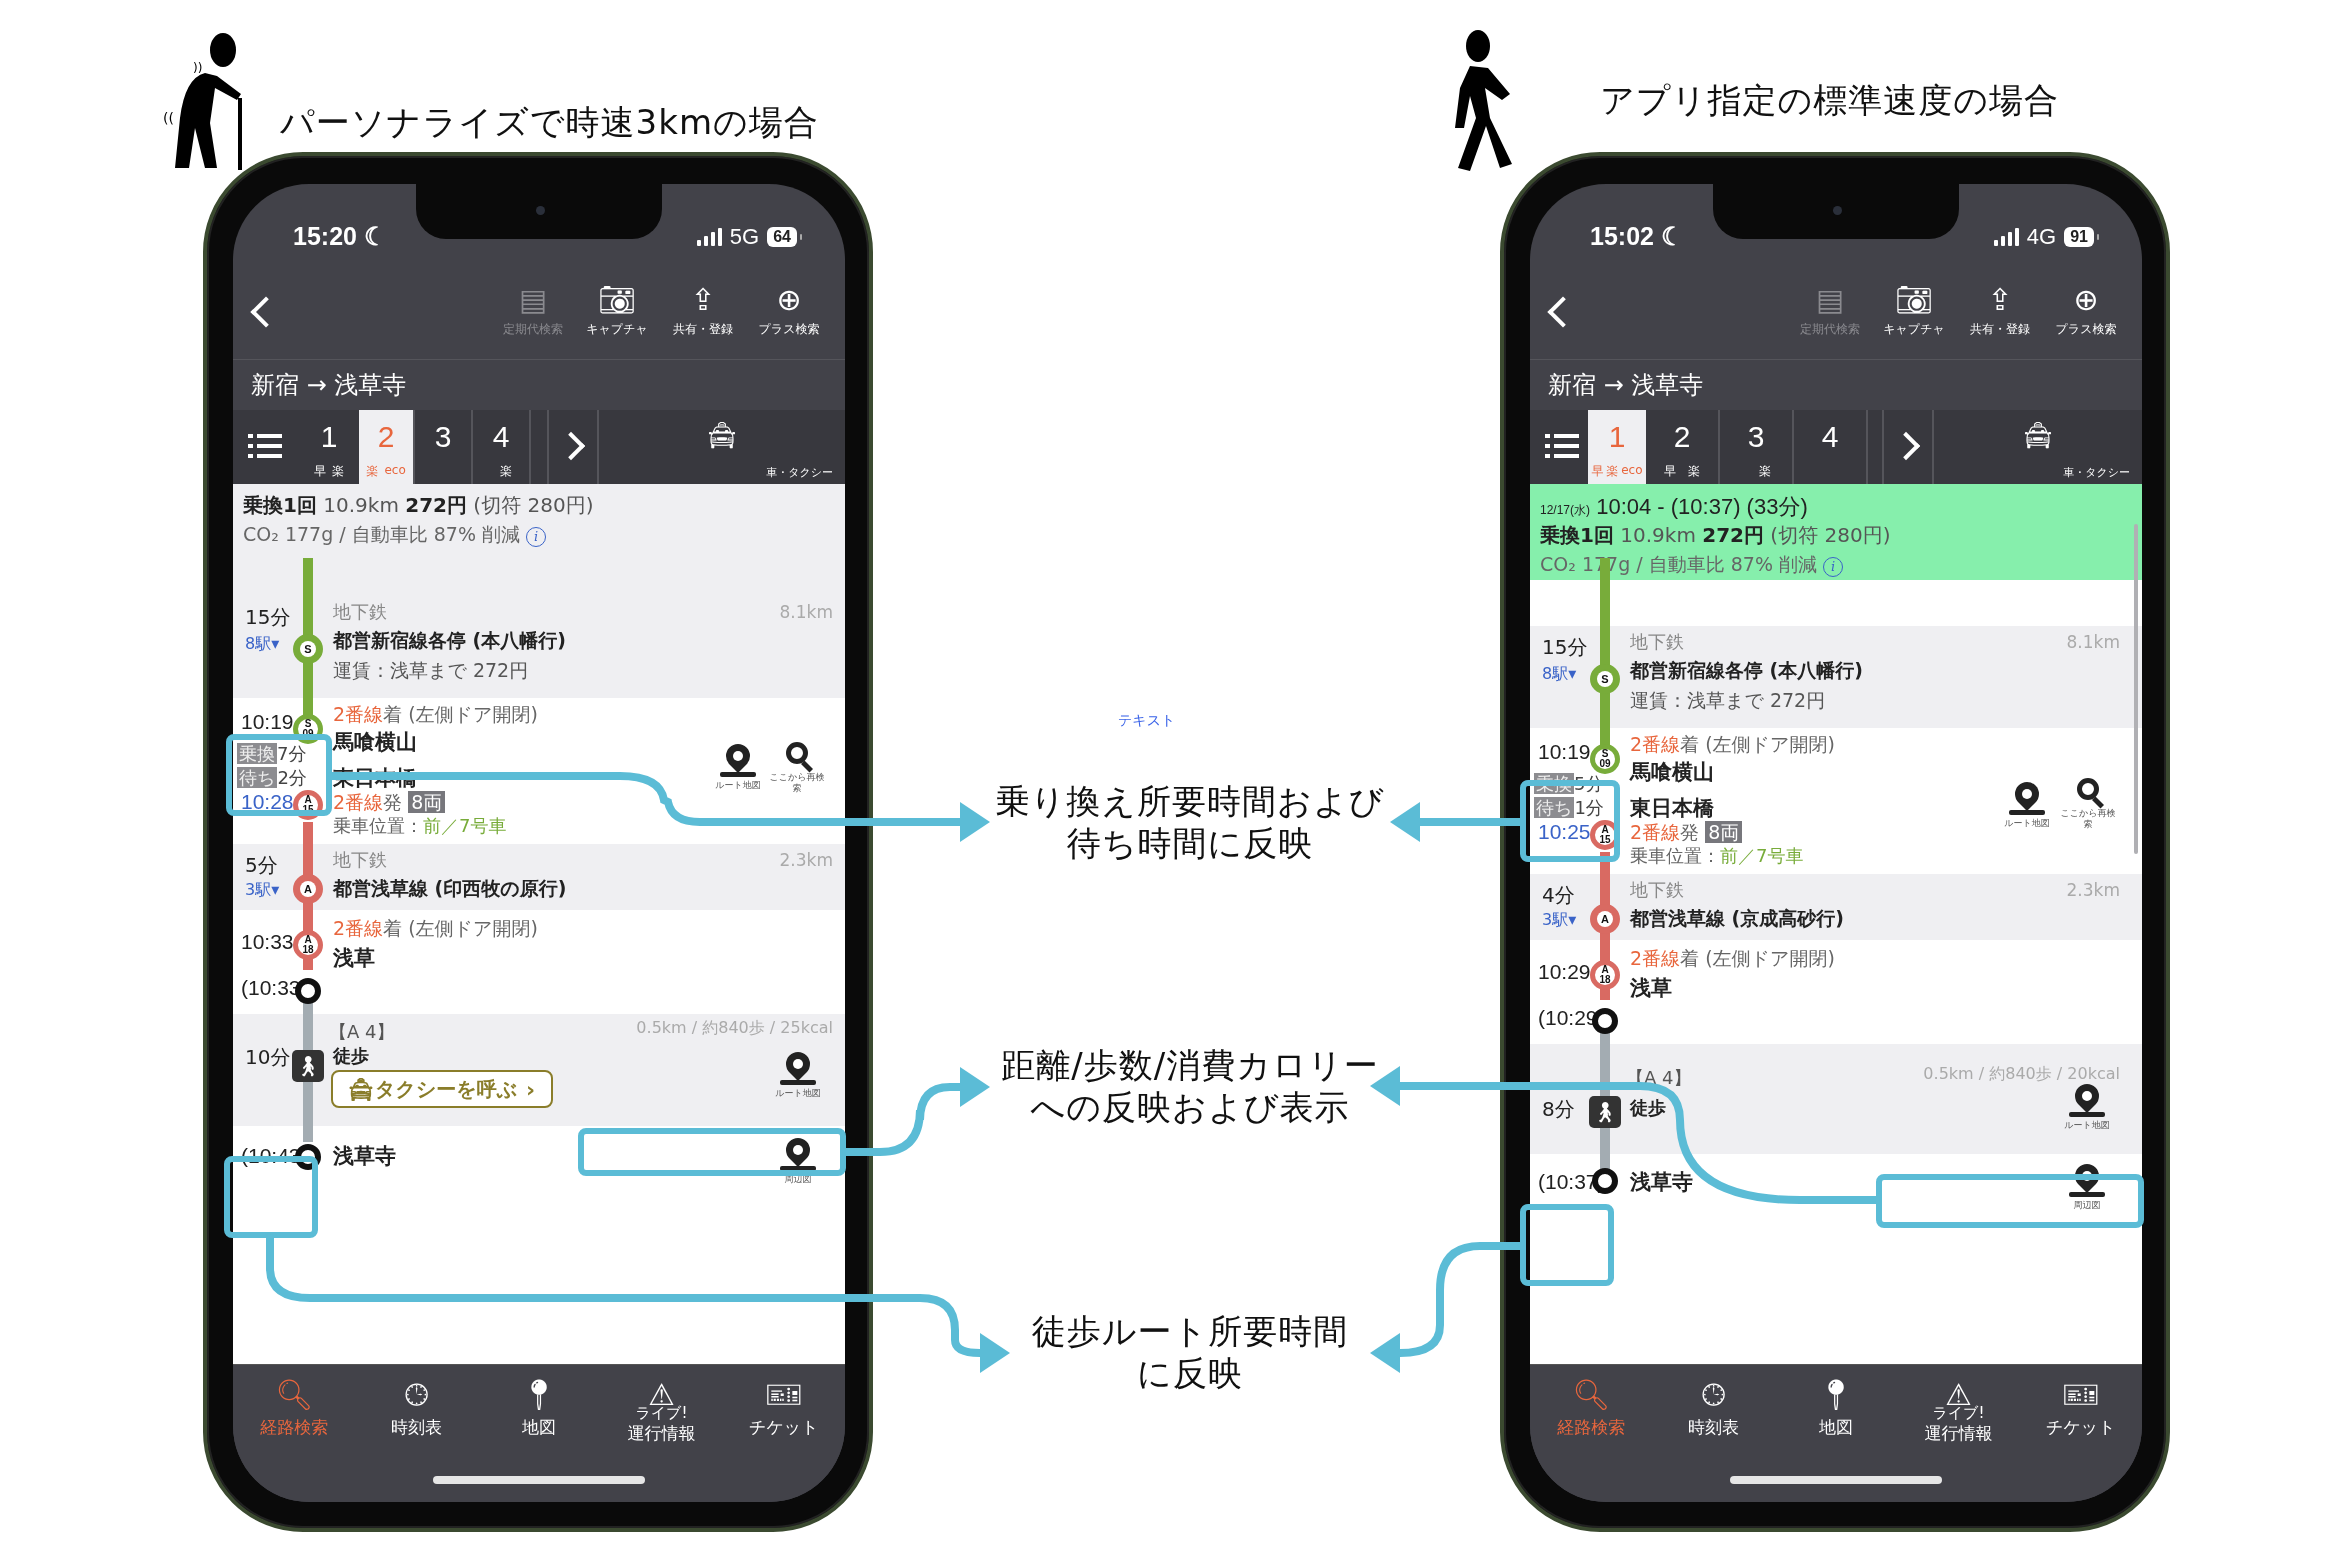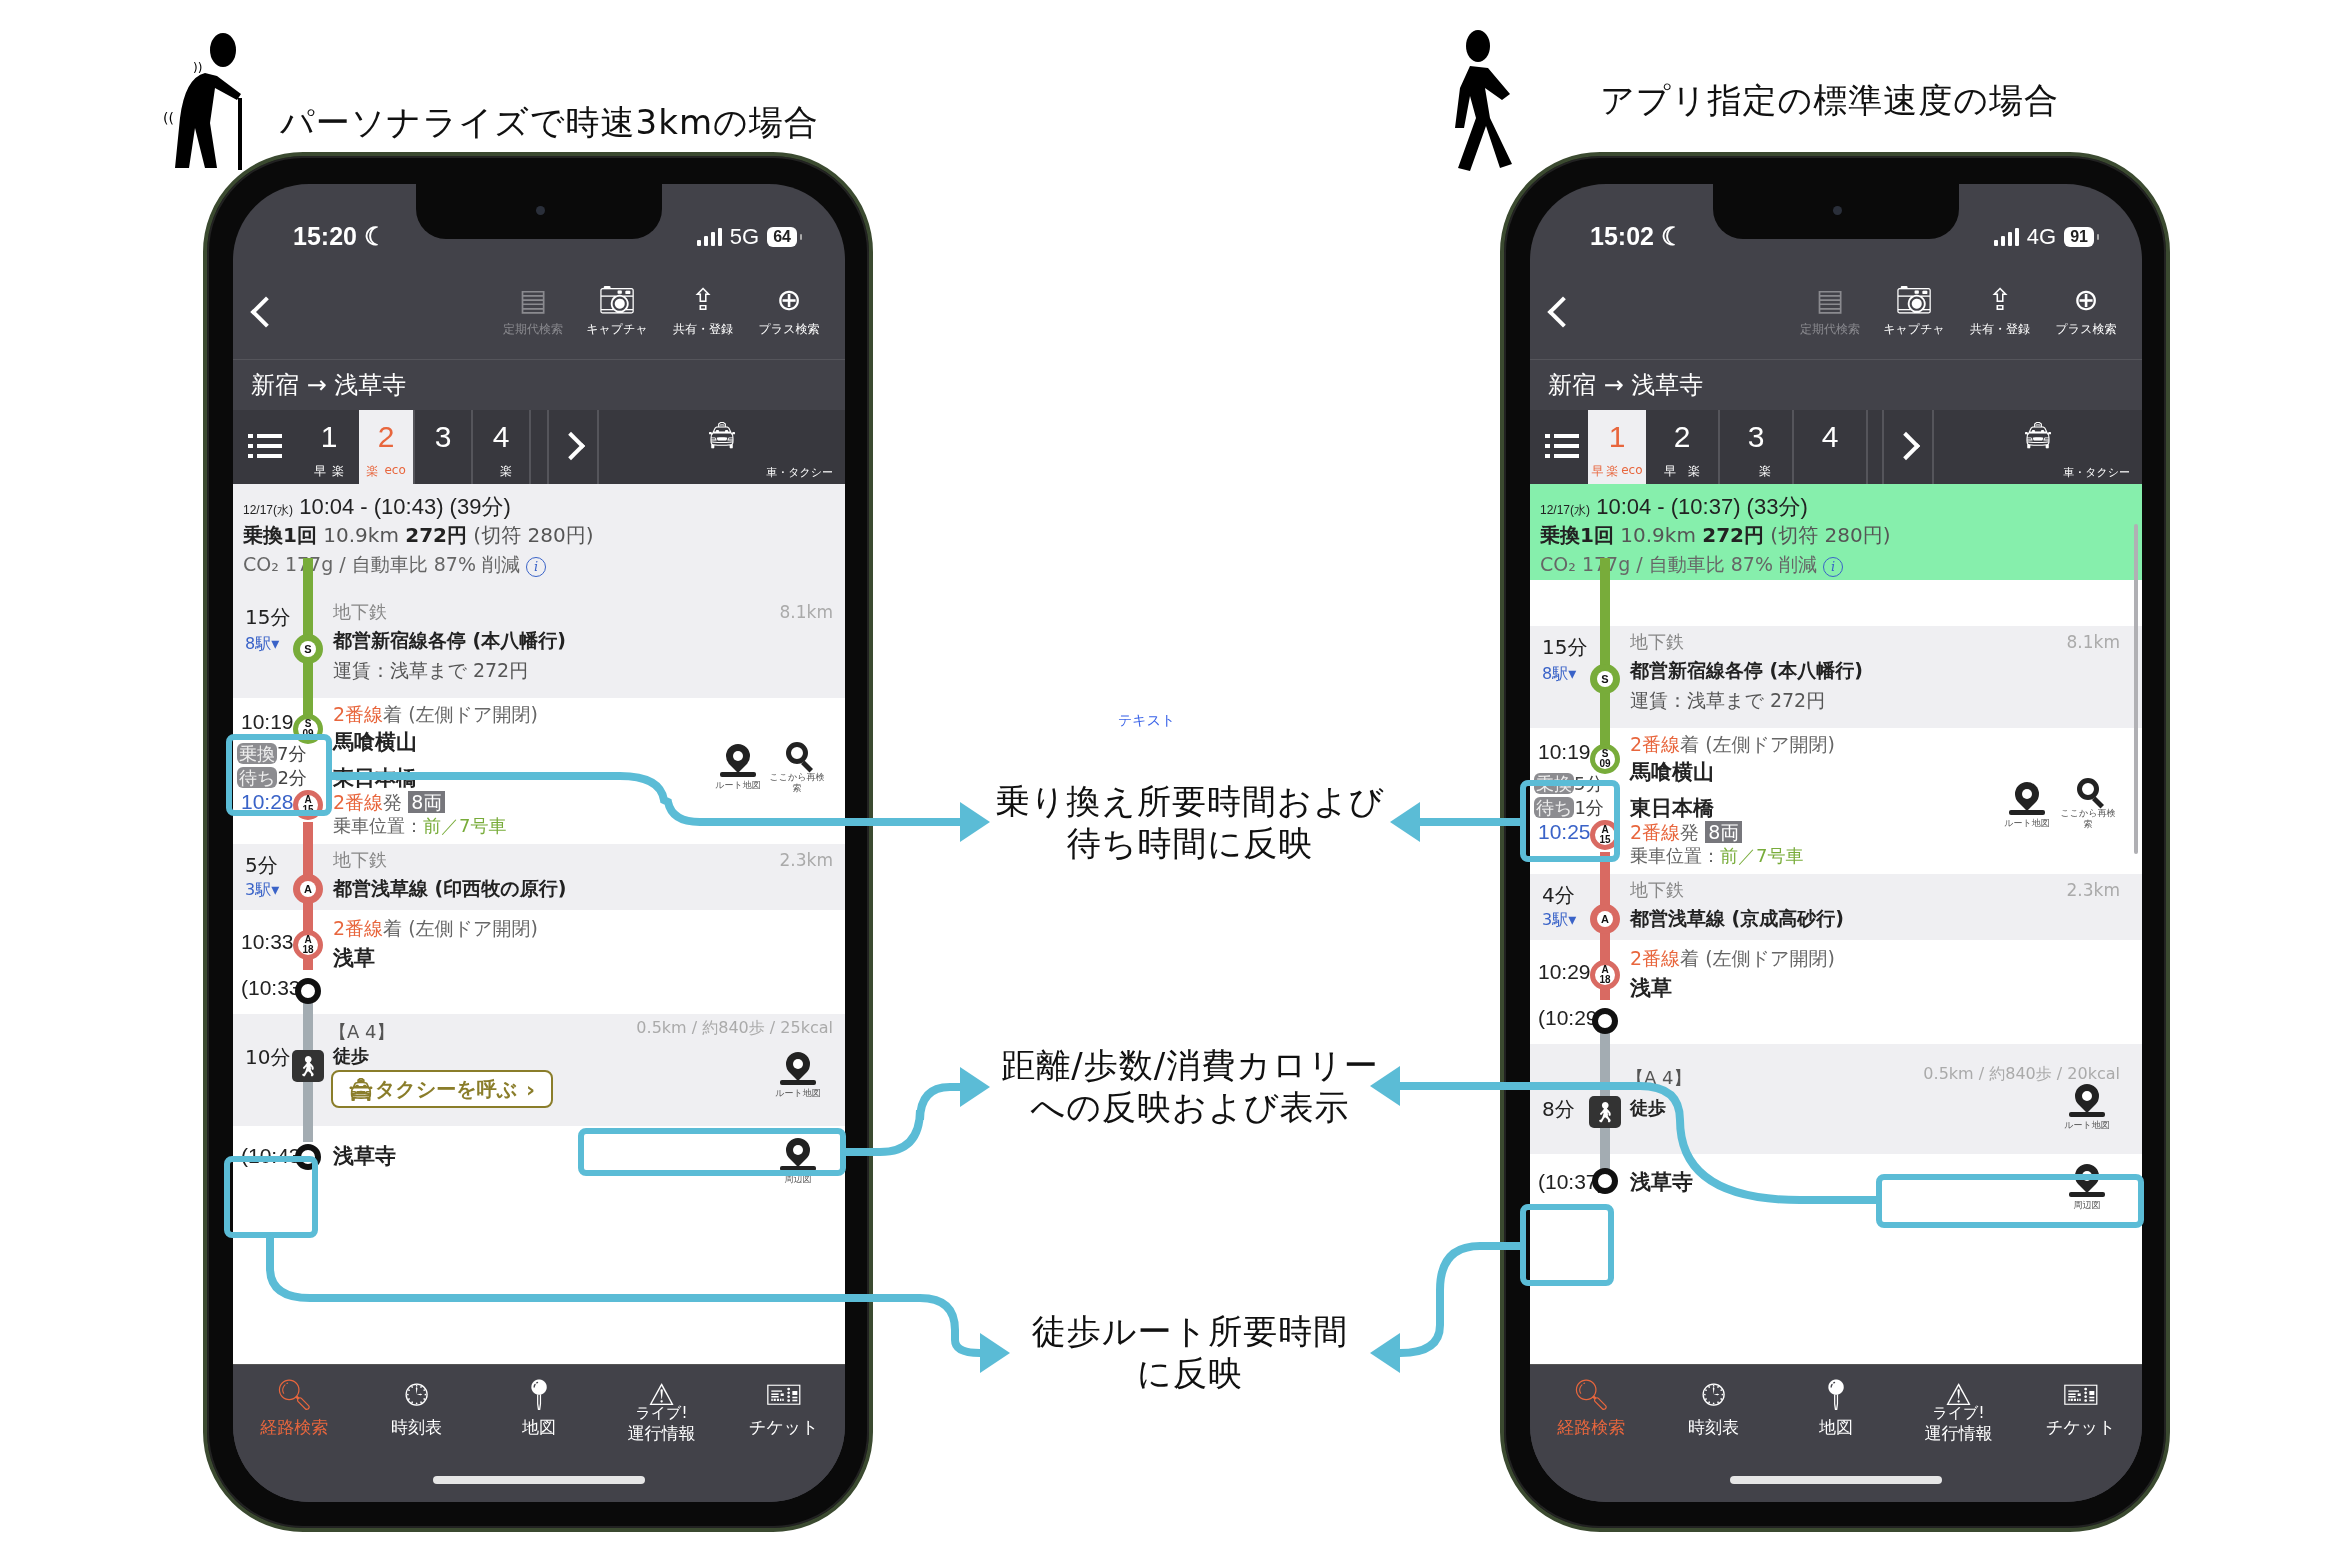--- a/index.html
+++ b/index.html
@@ -70,21 +70,21 @@
   .t-km { font-size: 17px; color: #aaa; }
   .t-time { font-size: 21px; color: #222; font-family: "Liberation Sans", sans-serif; }
   .t-time.blue { color: #3a63c8; }
   .t-platform { font-size: 19px; color: #666; }
   .t-platform .orange { color: #e8663d; }
   .t-station { font-size: 21px; color: #222; font-weight: bold; }
   .t-pos { font-size: 18px; color: #666; }
   .t-pos .green { color: #78ac3a; }
   .cars { background: #77777c; color: #fff; padding: 0 3px; }
   .xfer { font-size: 18px; color: #444; line-height: 24px; }
-  .xfer .tag { background: #8c8c90; color: #eee; padding: 0 2px; border-radius: 6px; }
+  .xfer .tag { background: #8c8c90; color: #eee; padding: 0 2px; }
   .walk-stats { font-size: 16px; color: #aaa; }
 
   .rail { position: absolute; width: 10px; }
   .node { position: absolute; width: 30px; height: 30px; border-radius: 50%; background: #fff; border: 5px solid; text-align: center; font-size: 10px; line-height: 10px; font-weight: bold; color: #111; display: flex; flex-direction: column; align-items: center; justify-content: center; font-family: "Liberation Sans", sans-serif; }
   .node.filled { color: #fff; }
   .node.filled span { background: #fff; color: #111; border-radius: 50%; width: 16px; height: 16px; line-height: 16px; font-size: 11px; display: block; }
   .node.end { width: 26px; height: 26px; border: 6px solid #111; }
   .walk-ico { position: absolute; width: 32px; height: 32px; background: #333; border-radius: 5px; color: #fff; font-size: 20px; text-align: center; line-height: 32px; }
 
   .pin { position: absolute; text-align: center; width: 70px; }
@@ -213,21 +213,20 @@
       <div class="tab" style="width:18px"></div>
       <div class="tab next"><span></span></div>
       <div class="tab taxi">
         <div class="car">🚖︎</div>
         <div class="sub">車・タクシー</div>
       </div>
     </div>
 
     <div class="content">
       <div class="summary">
-        <div class="line1"><small>12/17(水)</small> <span>10:04 - (10:43) (39分)</span></div>
         <div class="line2"><b>乗換1回</b> <span>10.9km</span> <b>272円</b> <span>(切符 280円)</span></div>
         <div class="line3"><span>CO₂ 177g / 自動車比 87% 削減</span> <span class="info-i">i</span></div>
       </div>
 
       <div class="seg gray" style="top:112px;height:102px">
         <div class="txt t-min" style="left:12px;top:8px">15分</div>
         <div class="txt t-stations" style="left:12px;top:38px">8駅▾</div>
         <div class="txt t-kind" style="left:100px;top:4px">地下鉄</div>
         <div class="txt t-line" style="left:100px;top:32px">都営新宿線各停 (本八幡行)</div>
         <div class="txt t-fare" style="left:100px;top:62px">運賃：浅草まで 272円</div>

